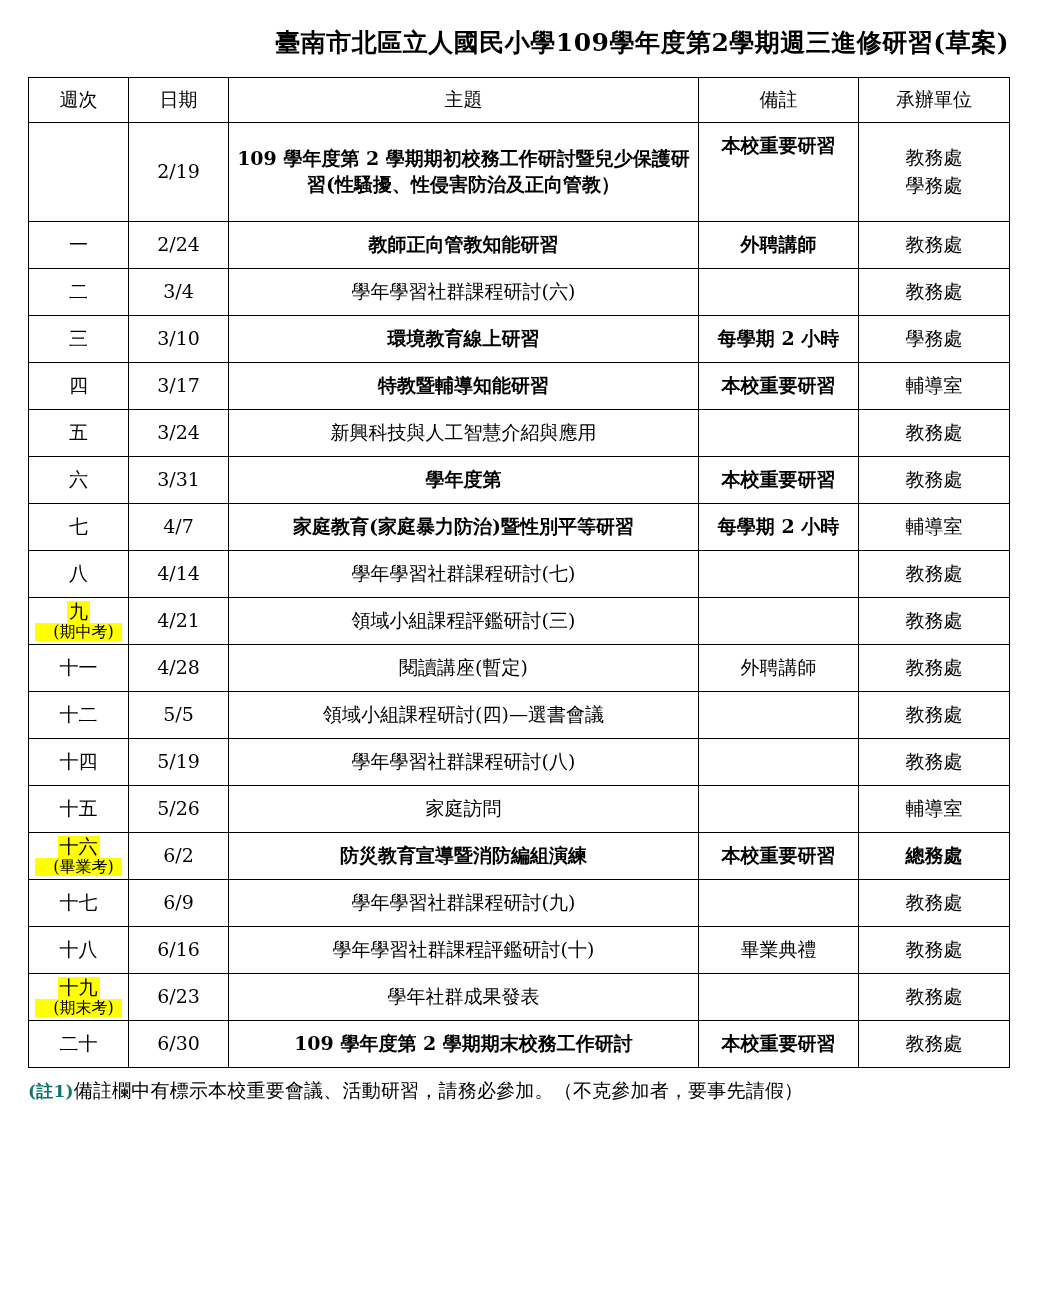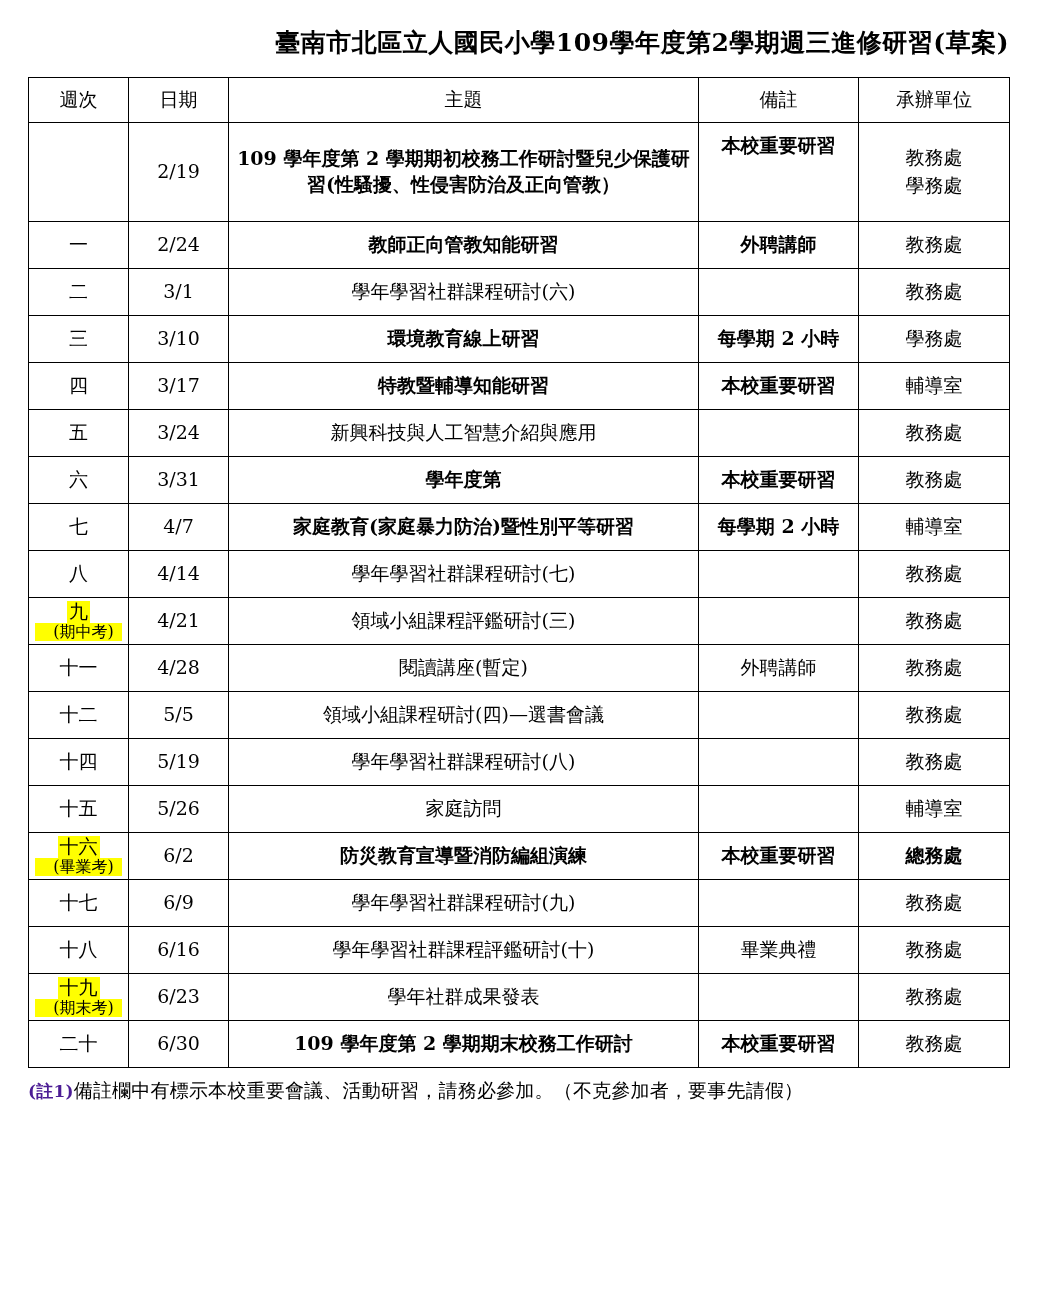--- a/index.html
+++ b/index.html
@@ -84,21 +84,21 @@
   }
   .dept-stack span { display: block; line-height: 1.45; }
 
   .footnote {
     margin: 10px auto 0 auto;
     width: 981px;
     font-size: 19px;
     letter-spacing: 0.2px;
   }
   .footnote .tag {
-    color: #4c1d95;
+    color: #0f766e;
     font-weight: bold;
     font-size: 17px;
   }
   .topic-multiline {
     line-height: 1.38;
   }
 </style>
 </head>
 <body>
 
@@ -136,21 +136,21 @@
         </tr>
         <tr class="row-normal">
           <td class="week"><span>一</span></td>
           <td class="date">2/24</td>
           <td class="topic bold">教師正向管教知能研習</td>
           <td class="note bold note-small">外聘講師</td>
           <td class="dept">教務處</td>
         </tr>
         <tr class="row-normal">
           <td class="week"><span>二</span></td>
-          <td class="date">3/1</td>
+          <td class="date">3/4</td>
           <td class="topic">學年學習社群課程研討(六)</td>
           <td class="note note-small"></td>
           <td class="dept">教務處</td>
         </tr>
         <tr class="row-normal">
           <td class="week"><span>三</span></td>
           <td class="date">3/10</td>
           <td class="topic bold">環境教育線上研習</td>
           <td class="note bold note-small">每學期 2 小時</td>
           <td class="dept">學務處</td>

